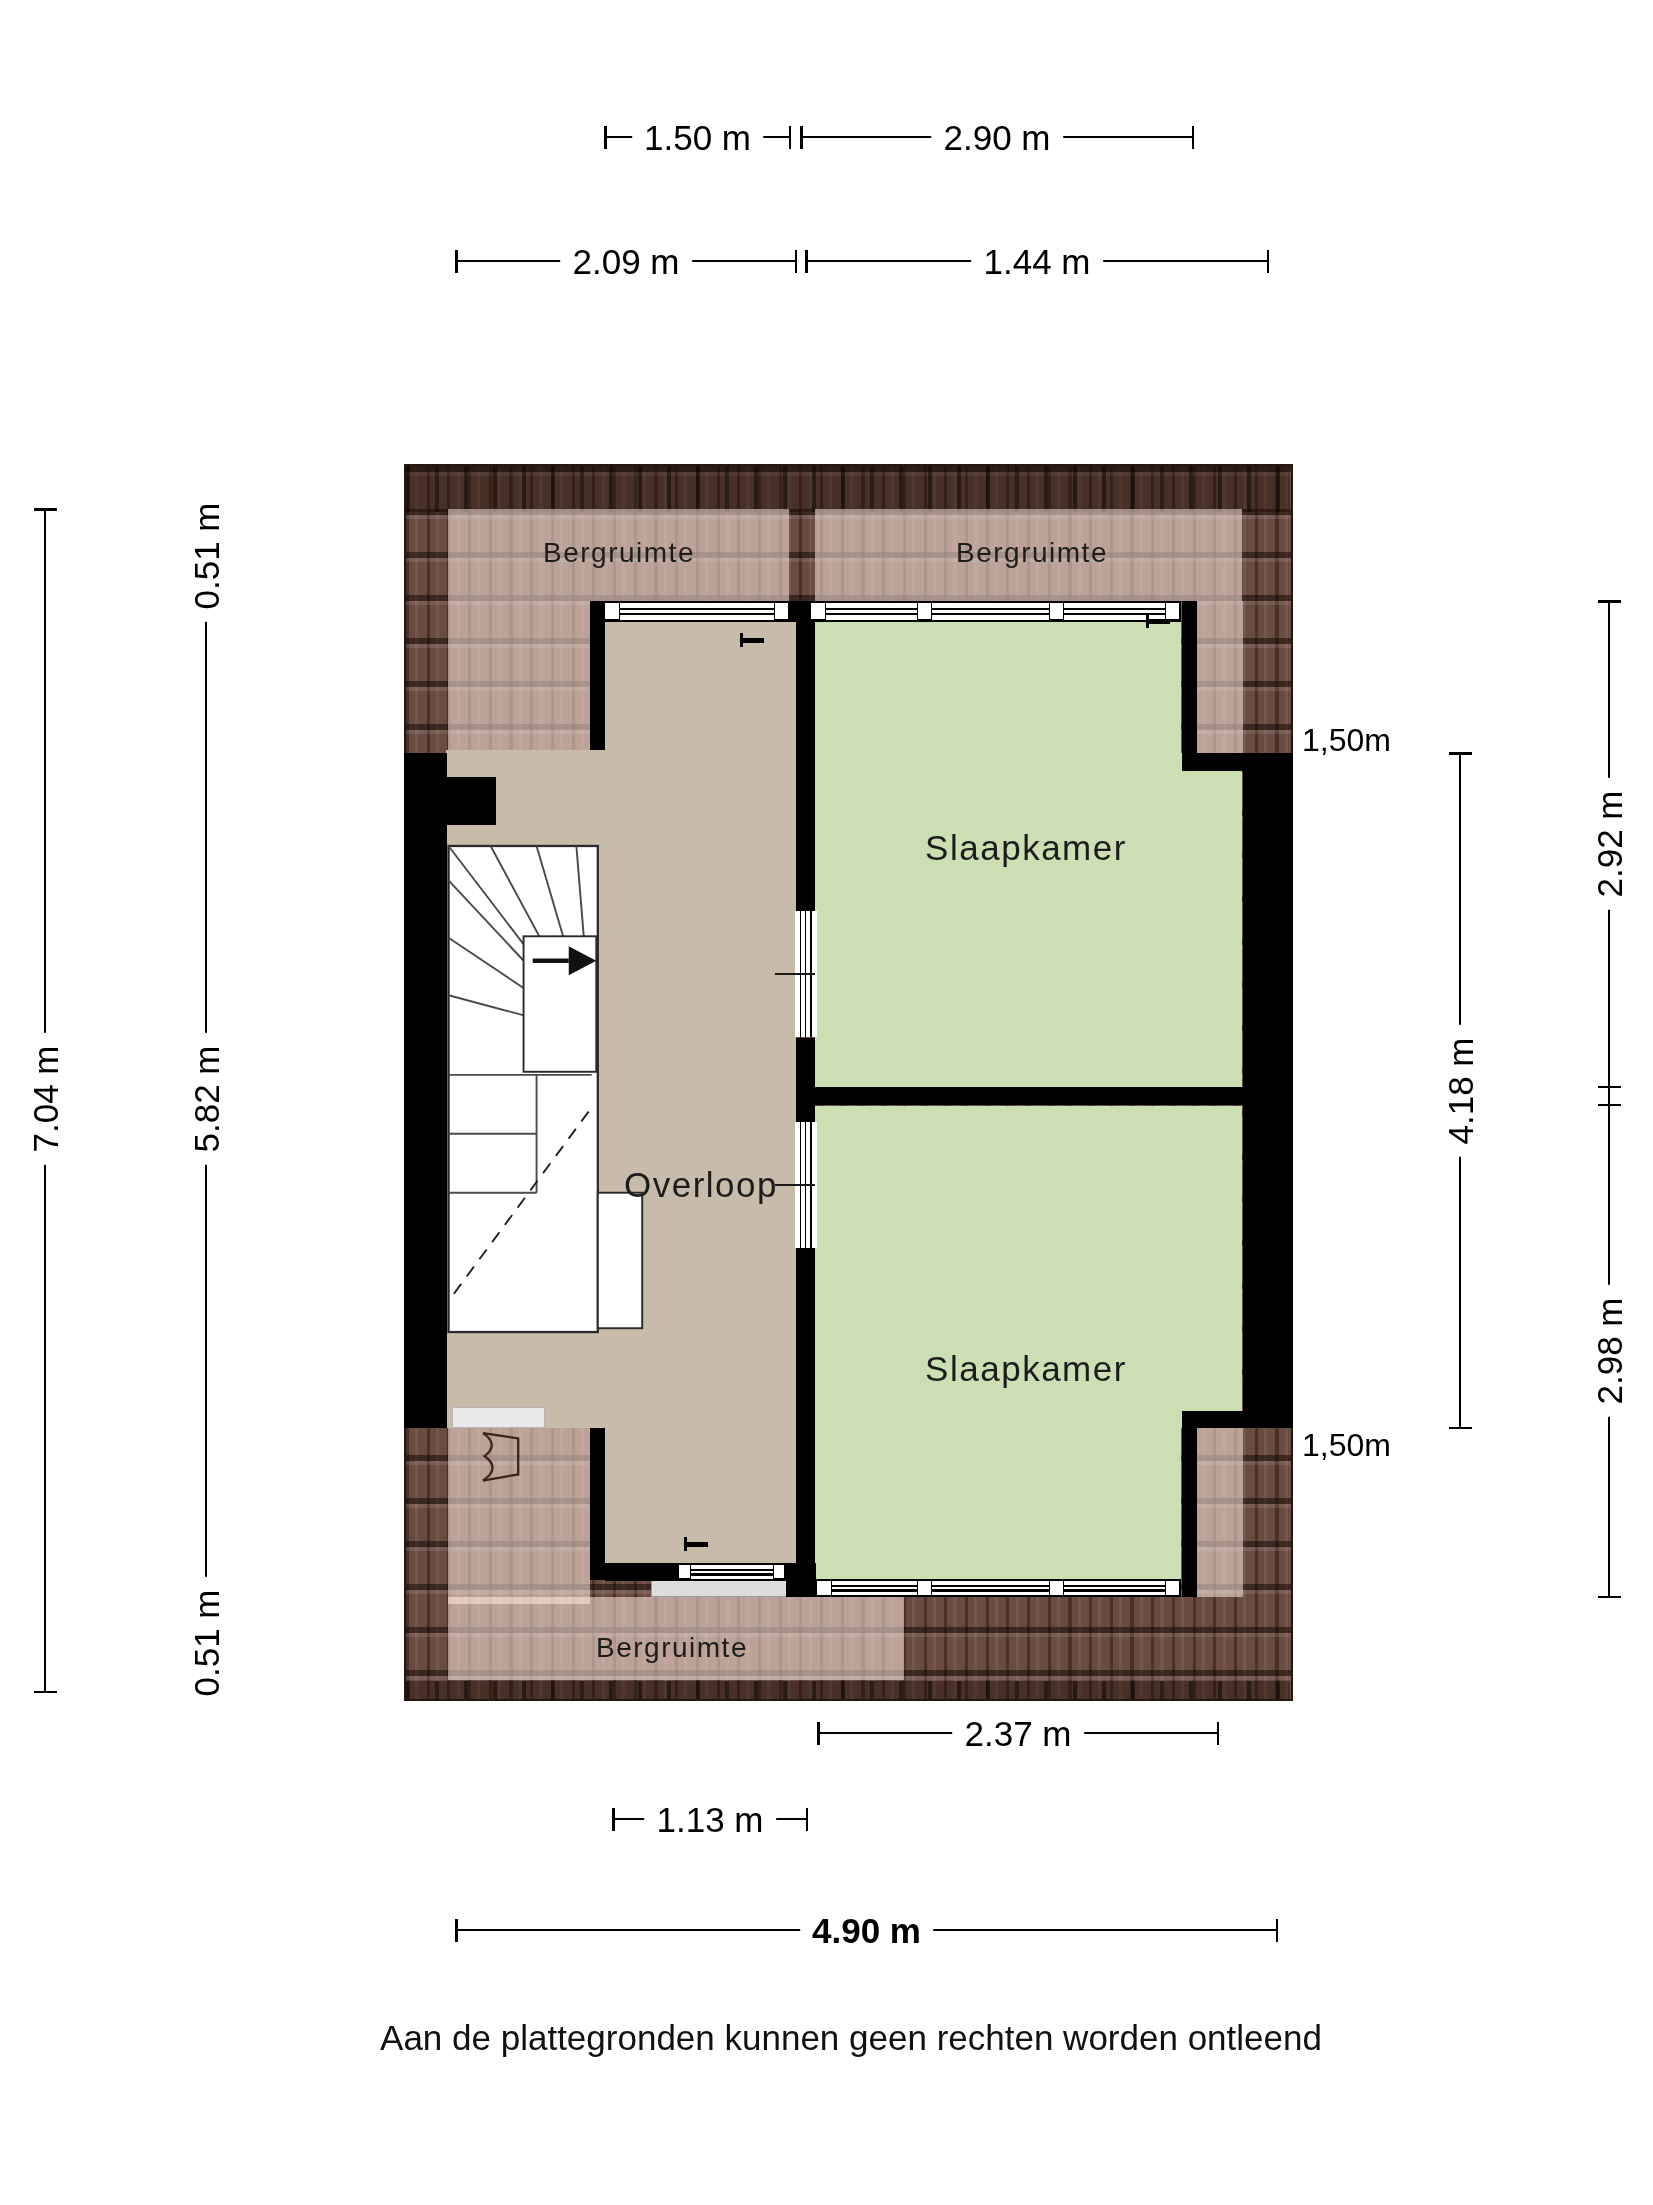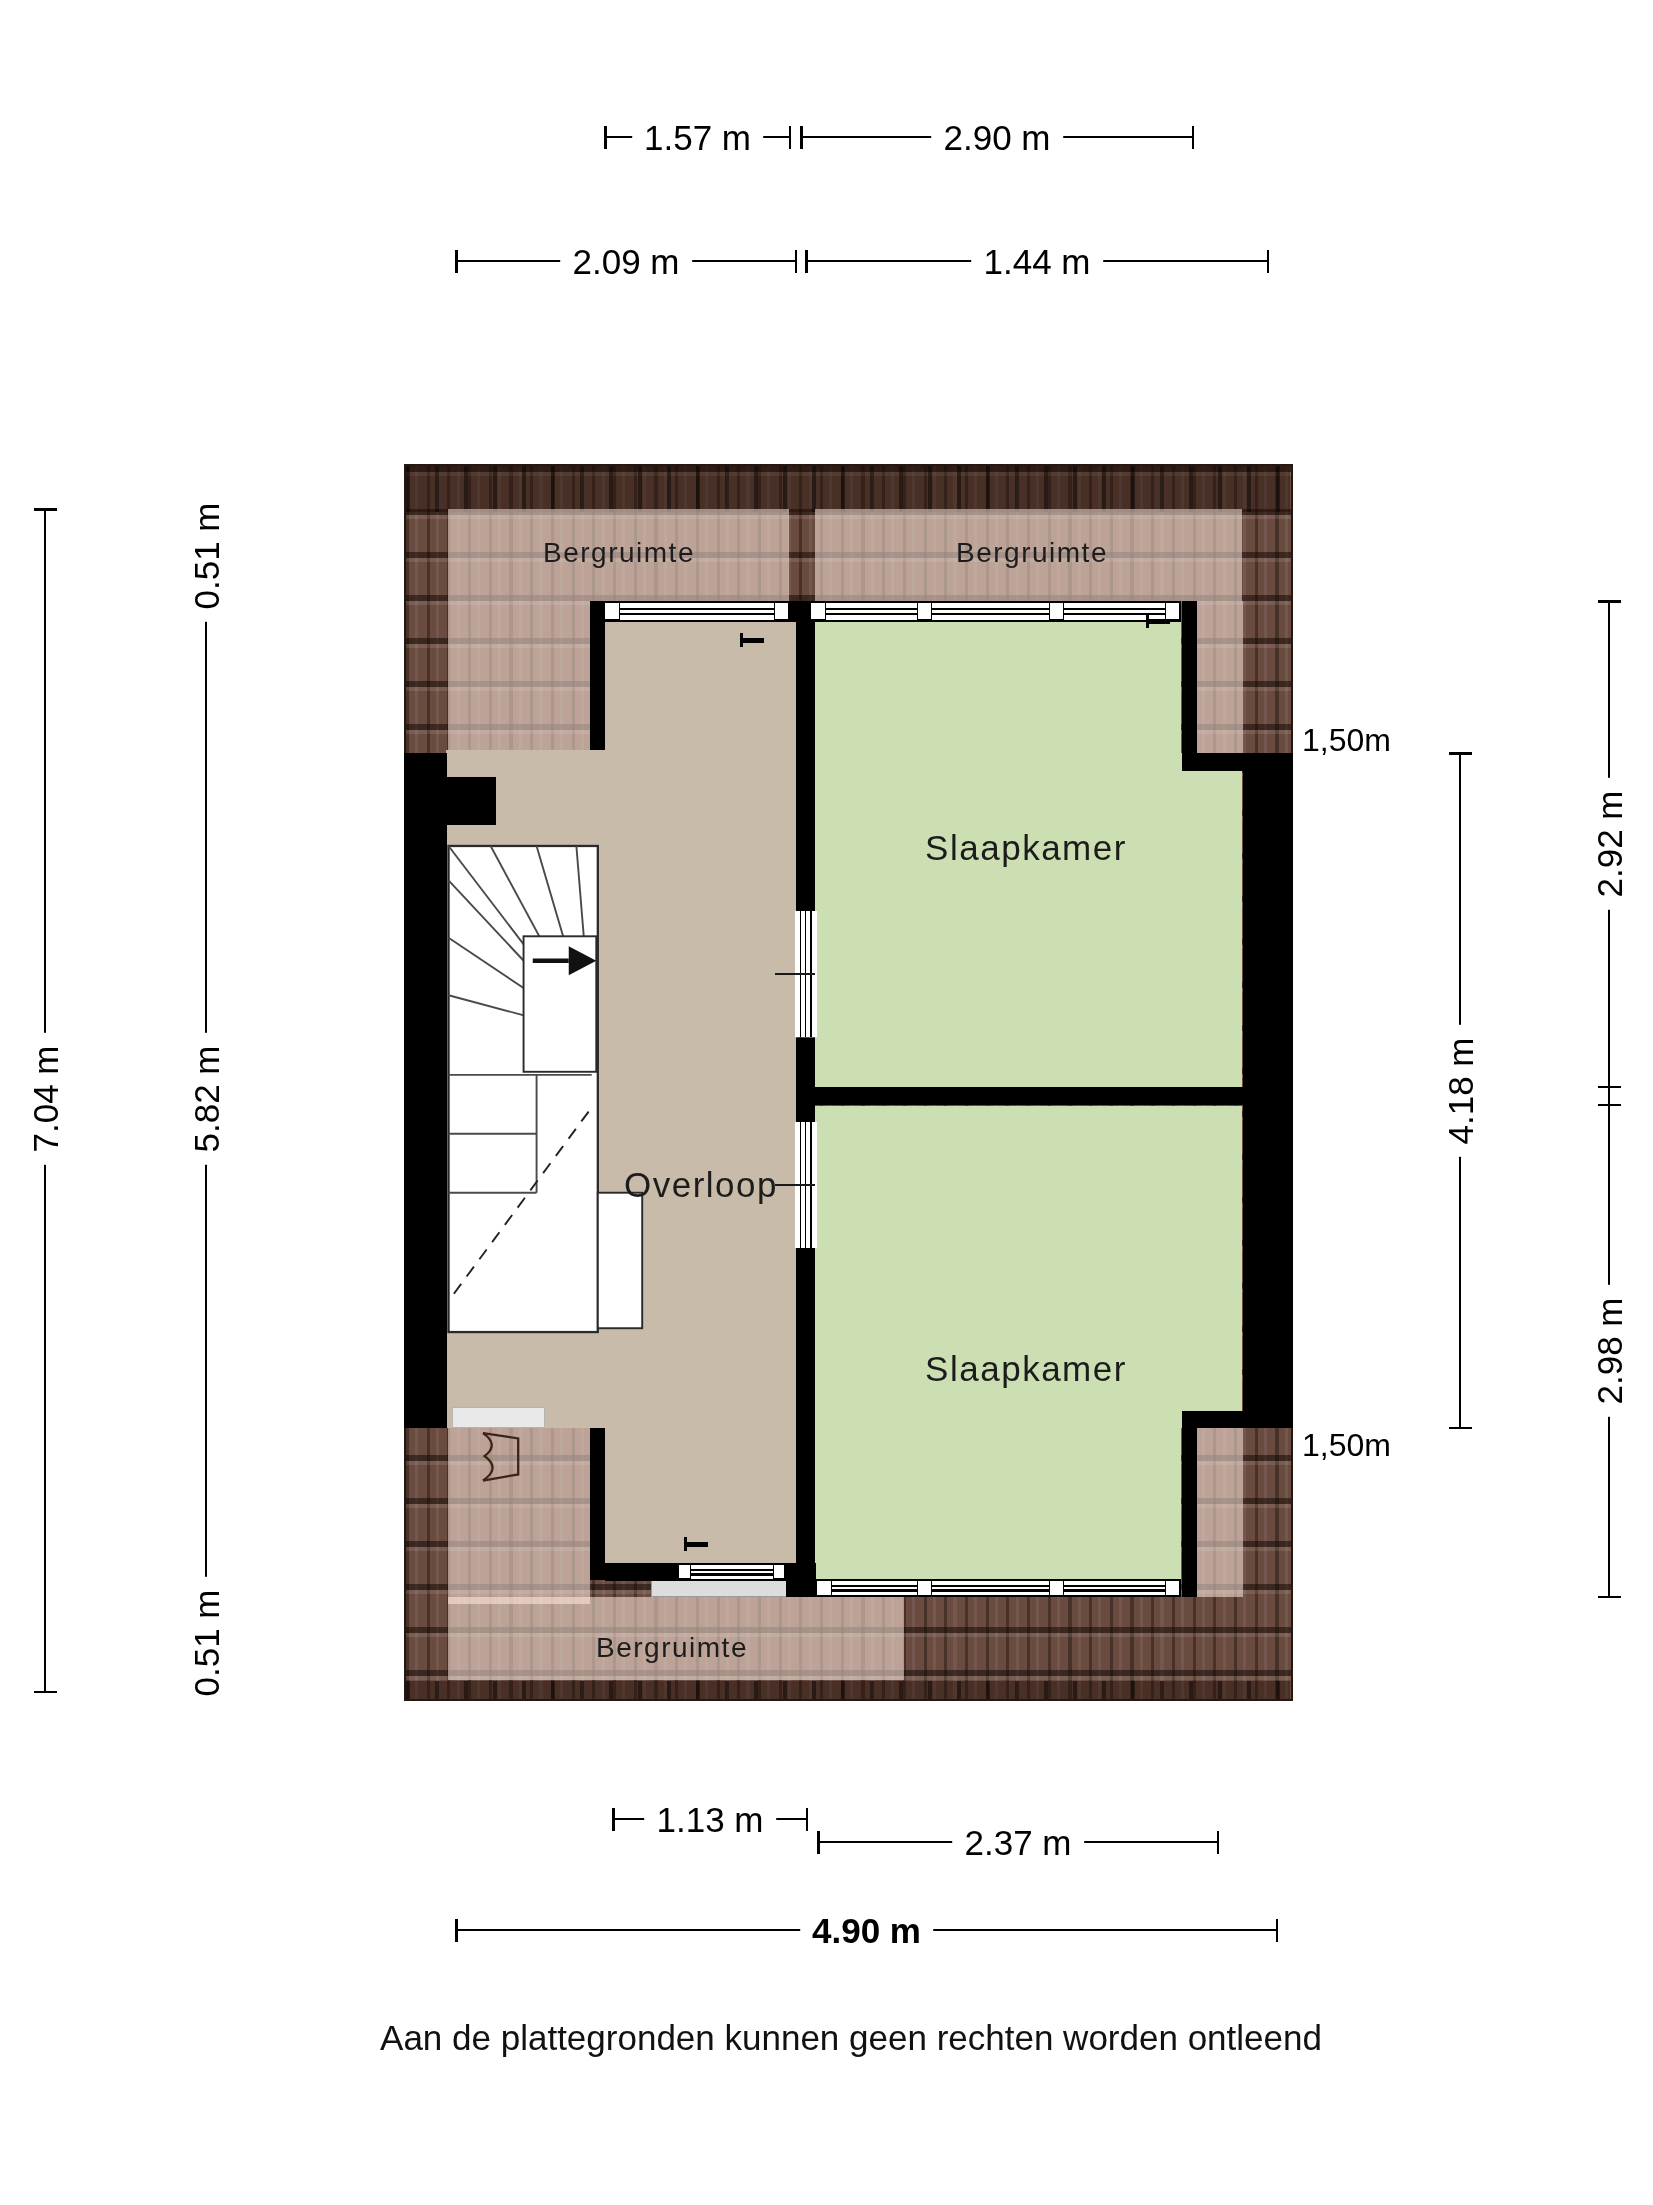--- a/index.html
+++ b/index.html
@@ -60,21 +60,21 @@
   .knee{font-size:32px;white-space:nowrap;transform:translateY(-50%);}
 
   .footer-line{left:0;right:0;text-align:center;font-size:35px;color:#111;margin-left:48px;}
 </style>
 </head>
 <body>
 
 <div class="canvas">
 
   <div class="abs dimh" style="left:605px;top:136px;width:185px;">
-    <span class="lbl">1.57 m</span>
+    <span class="lbl">1.50 m</span>
   </div>
   <div class="abs dimh" style="left:801px;top:136px;width:392px;">
     <span class="lbl">2.90 m</span>
   </div>
   <div class="abs dimh" style="left:456px;top:260px;width:340px;">
     <span class="lbl">2.09 m</span>
   </div>
   <div class="abs dimh" style="left:806px;top:260px;width:462px;">
     <span class="lbl">1.44 m</span>
   </div>
@@ -107,21 +107,21 @@
     <span class="tick" style="top:485px;"></span>
     <span class="tick" style="top:503px;"></span>
     <span class="tick" style="top:995px;"></span>
     <span class="lbl" style="top:243px;">2.92 m</span>
     <span class="lbl" style="top:750px;">2.98 m</span>
   </div>
 
   <div class="abs dimh" style="left:613px;top:1818px;width:194px;">
     <span class="lbl">1.13 m</span>
   </div>
-  <div class="abs dimh" style="left:818px;top:1841px;width:400px;text-decoration:underline;">
+  <div class="abs dimh" style="left:818px;top:1732px;width:400px;text-decoration:underline;">
     <span class="lbl">2.37 m</span>
   </div>
   <div class="abs dimh" style="left:456px;top:1929px;width:821px;font-weight:bold;">
     <span class="lbl">4.90 m</span>
   </div>
 
   <div class="abs roof-base" style="left:404px;top:464px;width:889px;height:1237px;"></div>
   <div class="abs ridge" style="left:406px;top:466px;width:884px;height:46px;"></div>
   <div class="abs ridge" style="left:406px;top:1681px;width:884px;height:18.4px;"></div>
 

